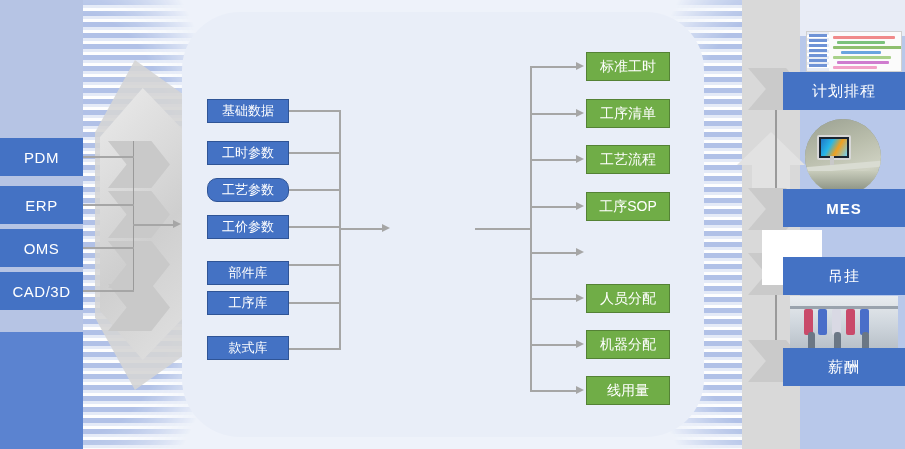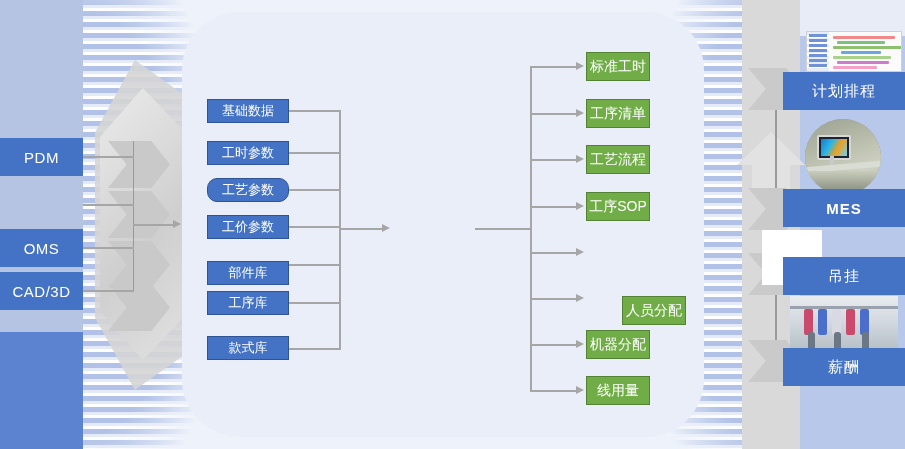--- a/index.html
+++ b/index.html
@@ -62,21 +62,21 @@
   
   .round-panel{position:absolute;left:182px;top:12px;width:522px;height:425px;
     background:#e9eef8;border-radius:58px;}
 
   
   .bbox{position:absolute;left:207px;width:82px;height:24px;background:#4472c4;
     border:1px solid #2f5496;color:#fff;font-size:13px;
     display:flex;align-items:center;justify-content:center;box-sizing:border-box;}
 
   
-  .gbox{position:absolute;left:586px;width:64px;height:29px;background:#70ad47;
+  .gbox{position:absolute;left:586px;width:84px;height:29px;background:#70ad47;
     border:1px solid #548235;color:#fff;font-size:14px;
     display:flex;align-items:center;justify-content:center;box-sizing:border-box;}
 
   
   .center-box{position:absolute;left:390px;top:202px;width:85px;height:55px;
     background:#4472c4;border:1px solid #2f5496;color:#fff;font-size:15px;
     display:flex;align-items:center;justify-content:center;box-sizing:border-box;}
 
   
   .ln{position:absolute;background:#a6a6a6;}
@@ -159,20 +159,23 @@
   <div class="leftbus"></div>
   <div class="ln h" style="left:83px;top:156px;width:51px;"></div>
   <div class="ln h" style="left:83px;top:204px;width:51px;"></div>
   <div class="ln h" style="left:83px;top:247px;width:51px;"></div>
   <div class="ln h" style="left:83px;top:290px;width:51px;"></div>
   <div class="ln h" style="left:133px;top:224px;width:42px;"></div>
   <div class="arrow-r" style="left:173px;top:220px;"></div>
 
   <div class="src s1 lbl">
     <span>PDM</span>
+  </div>
+  <div class="src s2 lbl">
+    <span>ERP</span>
   </div>
   <div class="src s3 lbl">
     <span>OMS</span>
   </div>
   <div class="src s4 lbl">
     <span>CAD/3D</span>
   </div>
 
   <div class="round-panel"></div>
 
@@ -234,21 +237,21 @@
   </div>
   <div class="gbox lbl" style="top:99px;">
     <span>工序清单</span>
   </div>
   <div class="gbox lbl" style="top:145px;">
     <span>工艺流程</span>
   </div>
   <div class="gbox lbl" style="top:192px;">
     <span>工序SOP</span>
   </div>
-  <div class="gbox lbl" style="top:296px;margin-left:36px;">
+  <div class="gbox lbl" style="top:284px;">
     <span>人员分配</span>
   </div>
   <div class="gbox lbl" style="top:330px;">
     <span>机器分配</span>
   </div>
   <div class="gbox lbl" style="top:376px;">
     <span>线用量</span>
   </div>
 
   <div class="rgray"></div>

